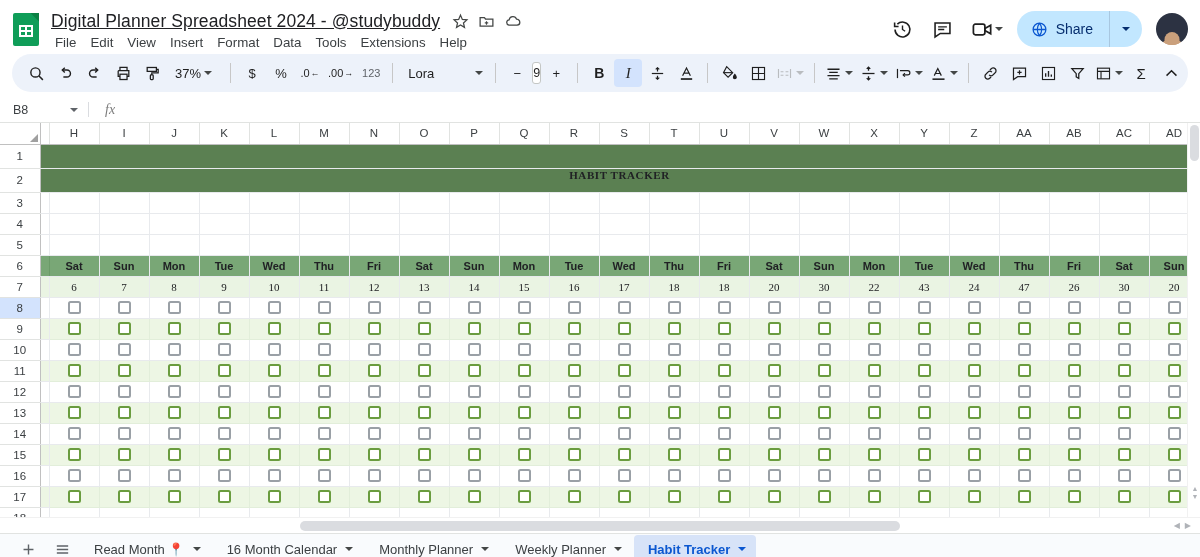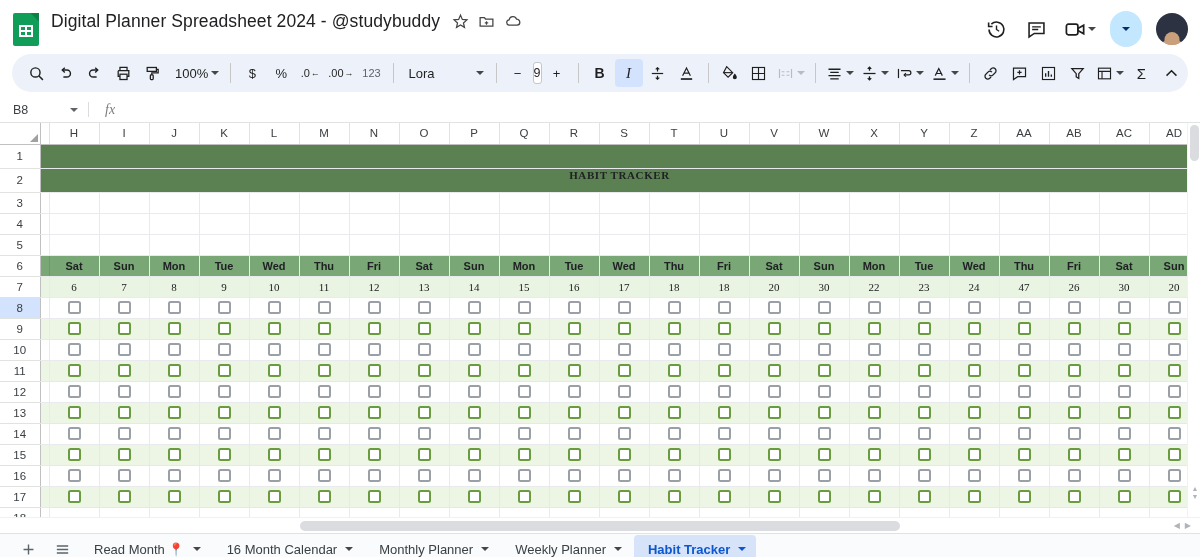--- a/index.html
+++ b/index.html
@@ -46,21 +46,21 @@
     grid-template-rows: 1fr 1fr;
     margin-top: 4px;
   }
   .logo-grid i { border: .7px solid #ffffff; }
 
   .title-block { flex: 1; min-width: 0; padding-top: 2px; }
   .title-row { display: flex; align-items: center; gap: 9px; height: 26px; }
   .doc-title {
     font-size: 17.5px; color: #202124; font-weight: 400;
     letter-spacing: .1px; white-space: nowrap;
-    padding: 1px 3px; border-radius: 2px;
+    padding: 1px 3px; border-radius: 2px; text-decoration: underline;
   }
   .hicon { color: #444746; display: inline-flex; align-items: center; cursor: pointer; }
   .hicon svg { display: block; }
 
   .menu-row { display: flex; align-items: center; gap: 0; margin-top: -1px; }
   .menu-item {
     font-size: 13.3px; color: #3c4043; padding: 2px 7px;
     border-radius: 4px; cursor: pointer; white-space: nowrap;
   }
 
@@ -277,20 +277,31 @@
             <path d="M3 6.5h6l1.6 2H21v10H3z"></path>
             <path d="M12 11.5v5M9.6 14h4.8" stroke-width="1.6"></path>
           </svg>
         </span>
       <span class="hicon">
           <svg width="18" height="18" viewBox="0 0 24 24" fill="none" stroke="currentColor" stroke-width="1.7">
             <path d="M6.5 17.5A3.6 3.6 0 0 1 6.8 10.4 5.2 5.2 0 0 1 16.8 9.6a3.9 3.9 0 0 1 .6 7.9z"></path>
           </svg>
         </span>
     </div>
+    <div class="menu-row">
+      <span class="menu-item">File</span>
+      <span class="menu-item">Edit</span>
+      <span class="menu-item">View</span>
+      <span class="menu-item">Insert</span>
+      <span class="menu-item">Format</span>
+      <span class="menu-item">Data</span>
+      <span class="menu-item">Tools</span>
+      <span class="menu-item">Extensions</span>
+      <span class="menu-item">Help</span>
+    </div>
   </div>
 
   <div class="header-right">
     <div class="round-btn">
       <svg width="21" height="21" viewBox="0 0 24 24" fill="none" stroke="currentColor" stroke-width="1.8">
           <path d="M3.5 12a8.5 8.5 0 1 0 2.6-6.1"></path>
           <path d="M3 4v4.5h4.5"></path>
           <path d="M12 7.5V12l3 2" stroke-width="1.6"></path>
         </svg>
     </div>
@@ -301,20 +312,27 @@
         </svg>
     </div>
     <div class="meet-btn">
       <svg width="23" height="23" viewBox="0 0 24 24" fill="none" stroke="currentColor" stroke-width="1.8">
           <rect x="2.5" y="6.5" width="12" height="11" rx="2"></rect>
           <path d="M14.5 11l6-3.5v9l-6-3.5z"></path>
         </svg>
       <span class="caret"></span>
     </div>
     <div class="share-wrap">
+      <div class="share-main">
+        <svg width="17" height="17" viewBox="0 0 24 24" fill="none" stroke="#0b57d0" stroke-width="1.8">
+            <circle cx="12" cy="12" r="9"></circle>
+            <path d="M3 12h18M12 3a15 15 0 0 1 0 18M12 3a15 15 0 0 0 0 18"></path>
+          </svg>
+        <span class="share-label">Share</span>
+      </div>
       <div class="share-arrow">
           <span class="caret"></span>
         </div>
     </div>
     <div class="avatar"></div>
   </div>
 </div>
 
 <div class="toolbar-wrap">
 <div class="toolbar">
@@ -344,21 +362,21 @@
         </svg>
       </div>
   <div class="tb">
         <svg width="17" height="17" viewBox="0 0 24 24" fill="none" stroke="currentColor" stroke-width="1.8">
           <rect x="4.5" y="3.5" width="13" height="5.5"></rect>
           <path d="M17.5 6.2h2.5v5H11v2.8"></path>
           <rect x="9" y="14" width="4" height="6.5" rx="1"></rect>
         </svg>
       </div>
   <div class="tb tb-zoom">
-    <span class="tb-text">100%</span>
+    <span class="tb-text">37%</span>
     <span class="caret"></span>
   </div>
   <div class="tb-sep"></div>
   <div class="tb">
         <span class="tb-text">$</span>
       </div>
   <div class="tb">
         <span class="tb-text">%</span>
       </div>
   <div class="tb">
@@ -672,21 +690,21 @@
           <td class="cell datecell" style="height: 18px;">13</td>
           <td class="cell datecell" style="height: 18px;">14</td>
           <td class="cell datecell" style="height: 18px;">15</td>
           <td class="cell datecell" style="height: 18px;">16</td>
           <td class="cell datecell" style="height: 18px;">17</td>
           <td class="cell datecell" style="height: 18px;">18</td>
           <td class="cell datecell" style="height: 18px;">18</td>
           <td class="cell datecell" style="height: 18px;">20</td>
           <td class="cell datecell" style="height: 18px;">30</td>
           <td class="cell datecell" style="height: 18px;">22</td>
-          <td class="cell datecell" style="height: 18px;">23</td>
+          <td class="cell datecell" style="height: 18px;">43</td>
           <td class="cell datecell" style="height: 18px;">24</td>
           <td class="cell datecell" style="height: 18px;">47</td>
           <td class="cell datecell" style="height: 18px;">26</td>
           <td class="cell datecell" style="height: 18px;">30</td>
           <td class="cell datecell" style="height: 18px;">20</td>
         </tr>
         <tr class="trackrow-a">
           <td class="rowhead sel-row">8</td>
           <td class="gutter "></td>
           <td class="cell" style="height: 19.5px;"><span class="cbox"></span></td>

